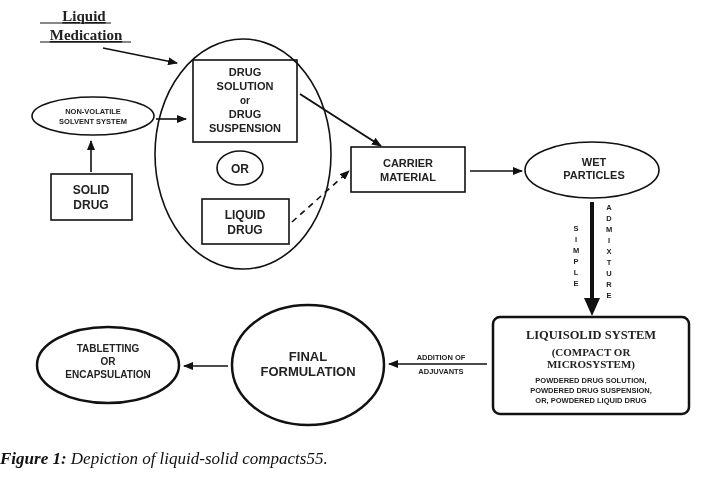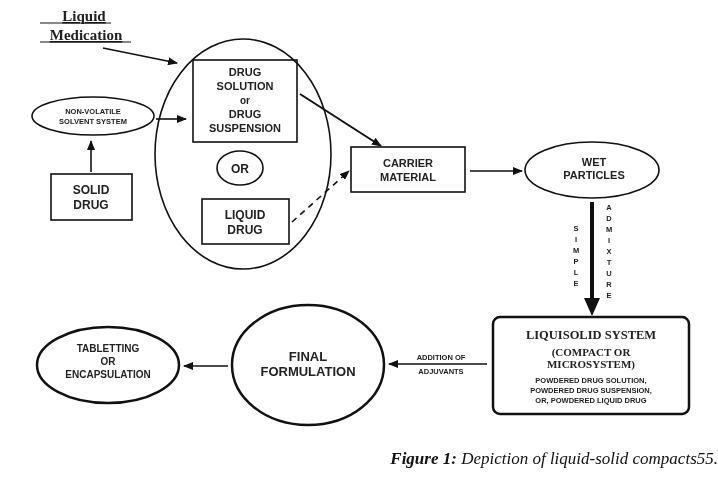--- a/index.html
+++ b/index.html
@@ -2,21 +2,21 @@
 <html><head>
   <meta charset="utf-8">
   <style>
     html, body { margin: 0; padding: 0; background: #ffffff; }
     body { width: 718px; height: 489px; position: relative; overflow: hidden; }
     #diagram { position: absolute; left: 0; top: 0; width: 718px; height: 489px; }
     .sans { font-family: "Liberation Sans", "DejaVu Sans", sans-serif; font-weight: bold; fill: #222; }
     .serif { font-family: "Liberation Serif", "DejaVu Serif", serif; font-weight: bold; fill: #222; }
     .shape { fill: none; stroke: #111; }
     .caption {
-      position: absolute; left: 0; top: 449px; width: 718px; text-align: right;
+      position: absolute; left: 0; top: 449px; width: 718px; text-align: left;
       font-family: "Liberation Serif", "DejaVu Serif", serif; font-size: 17px; color: #111;
     }
     .caption .lbl { font-weight: bold; font-style: italic; }
     .caption .txt { font-style: italic; }
   </style>
 </head>
 <body>
 
 <svg id="diagram" viewBox="0 0 718 489" xmlns="http://www.w3.org/2000/svg">
   <defs>

